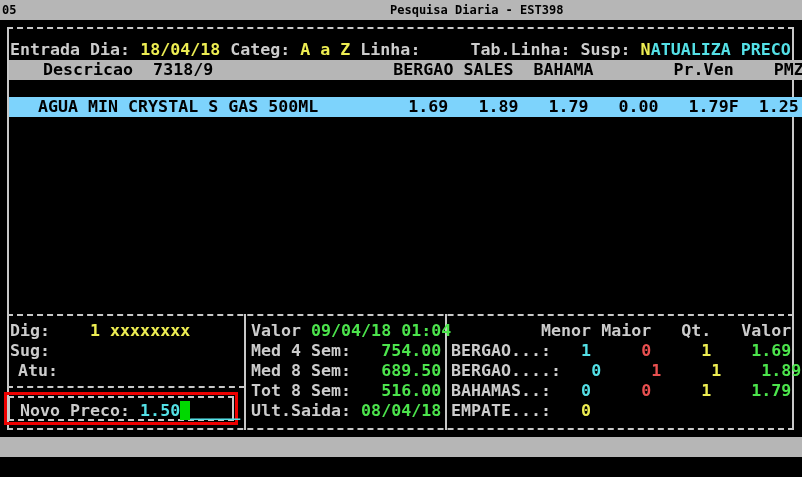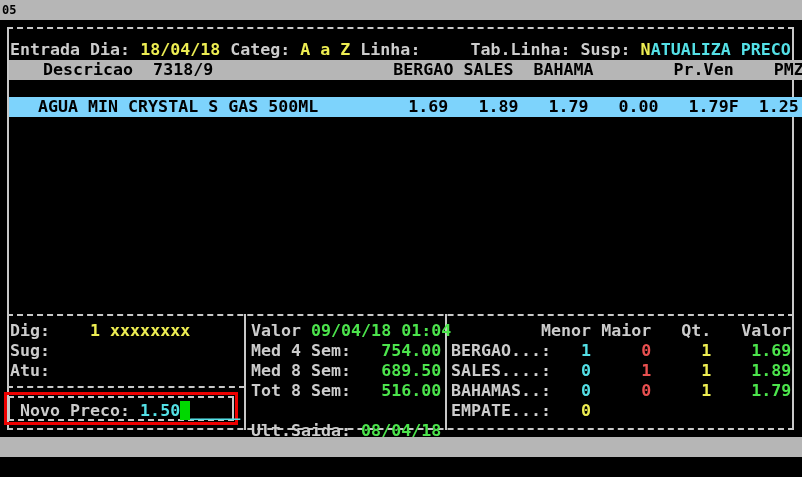--- a/index.html
+++ b/index.html
@@ -29,47 +29,48 @@
     border-top:2px dashed #c8c8c8;border-bottom:2px dashed #c8c8c8;
     border-left:2px solid #c8c8c8;border-right:2px solid #c8c8c8;}
 </style>
 </head>
 <body>
 
 <div class="screen">
 
   <div class="bar" id="title-bar">
     <span id="system-id">05</span>
+    <span id="window-title">Pesquisa Diaria - EST398</span>
   </div>
 
   <div class="box" id="outer-box"></div>
   <div class="box" id="header-divider"></div>
   <div class="box" id="panels-divider"></div>
   <div class="box" id="leftbox-divider"></div>
   <div class="box" id="vertical-divider-1"></div>
   <div class="box" id="vertical-divider-2"></div>
 
   <div class="box" id="novo-preco-highlight">
     <div id="novo-preco-field-border"></div>
   </div>
 
   <div id="lines">
       <div class="line" style="top: 40px; left: 10px;"><span style="color: rgb(204, 204, 204);">Entrada Dia: </span><span style="color: rgb(237, 237, 82);">18/04/18</span><span style="color: rgb(204, 204, 204);"> Categ: </span><span style="color: rgb(237, 237, 82);">A a Z</span><span style="color: rgb(204, 204, 204);"> Linha:     </span><span style="color: rgb(204, 204, 204);">Tab.Linha: </span><span style="color: rgb(204, 204, 204);">Susp: </span><span style="color: rgb(237, 237, 82);">N</span><span style="color: rgb(84, 224, 230);">ATUALIZA PRECO</span></div>
       <div class="line" style="top: 60px; left: 9px; background: rgb(182, 182, 182); width: 783px; padding-left: 14px;"><span style="color: rgb(0, 0, 0);">  Descricao  7318/9                  BERGAO SALES  BAHAMA        Pr.Ven    PMZ</span></div>
       <div class="line" style="top: 97px; left: 9px; background: #7dd3fc; width: 783px; padding-left: 19px;"><span style="color: rgb(0, 0, 0);"> AGUA MIN CRYSTAL S GAS 500ML         1.69   1.89   1.79   0.00   1.79F  1.25</span></div>
       <div class="line" style="top: 321px; left: 10px;"><span style="color: rgb(204, 204, 204);">Dig:    </span><span style="color: rgb(237, 237, 82);">1 xxxxxxxx</span></div>
       <div class="line" style="top: 341px; left: 10px;"><span style="color: rgb(204, 204, 204);">Sug:</span></div>
-      <div class="line" style="top: 361px; left: 10px;"><span style="color: rgb(204, 204, 204);">Atu:</span></div>
+      <div class="line" style="top: 361px; left: 10px; padding-left: 8px;"><span style="color: rgb(204, 204, 204);">Atu:</span></div>
       <div class="line" style="top: 401px; left: 20px;"><span style="color: rgb(204, 204, 204);">Novo Preco: </span><span style="color: rgb(84, 224, 230);">1.50</span><span style="color: rgb(0, 0, 0); background: rgb(0, 216, 0);"> </span><span style="color: rgb(84, 224, 230); margin-top: 30px;">_____</span></div>
       <div class="line" style="top: 321px; left: 251px;"><span style="color: rgb(204, 204, 204);">Valor </span><span style="color: rgb(76, 228, 76);">09/04/18 01:04</span></div>
       <div class="line" style="top: 341px; left: 251px;"><span style="color: rgb(204, 204, 204);">Med 4 Sem:   </span><span style="color: rgb(76, 228, 76);">754.00</span></div>
       <div class="line" style="top: 361px; left: 251px; text-align: right;"><span style="color: rgb(204, 204, 204);">Med 8 Sem:   </span><span style="color: rgb(76, 228, 76);">689.50</span></div>
       <div class="line" style="top: 381px; left: 251px;"><span style="color: rgb(204, 204, 204);">Tot 8 Sem:   </span><span style="color: rgb(76, 228, 76);">516.00</span></div>
-      <div class="line" style="top: 401px; left: 251px; margin-top: 20px;"><span style="color: rgb(204, 204, 204);">Ult.Saida: </span><span style="color: rgb(76, 228, 76);">08/04/18</span></div>
+      <div class="line" style="top: 401px; left: 251px;"><span style="color: rgb(204, 204, 204);">Ult.Saida: </span><span style="color: rgb(76, 228, 76);">08/04/18</span></div>
       <div class="line" style="top: 321px; left: 451px;"><span style="color: rgb(204, 204, 204);">         Menor Maior   Qt.   Valor</span></div>
       <div class="line" style="top: 341px; left: 451px;"><span style="color: rgb(204, 204, 204);">BERGAO...:</span><span style="color: rgb(84, 224, 230);">   1</span><span style="color: rgb(232, 80, 80);">     0</span><span style="color: rgb(237, 237, 82);">     1</span><span style="color: rgb(76, 228, 76);">    1.69</span></div>
-      <div class="line" style="top: 361px; left: 451px;"><span style="color: rgb(204, 204, 204);">SALES....:</span><span style="color: rgb(84, 224, 230);">   0</span><span style="color: rgb(232, 80, 80);">     1</span><span style="color: rgb(237, 237, 82);">     1</span><span style="color: rgb(76, 228, 76);">    1.89</span></div>
+      <div class="line" style="top: 361px; left: 451px;"><span style="color: rgb(204, 204, 204);">BERGAO....:</span><span style="color: rgb(84, 224, 230);">   0</span><span style="color: rgb(232, 80, 80);">     1</span><span style="color: rgb(237, 237, 82);">     1</span><span style="color: rgb(76, 228, 76);">    1.89</span></div>
       <div class="line" style="top: 381px; left: 451px;"><span style="color: rgb(204, 204, 204);">BAHAMAS..:</span><span style="color: rgb(84, 224, 230);">   0</span><span style="color: rgb(232, 80, 80);">     0</span><span style="color: rgb(237, 237, 82);">     1</span><span style="color: rgb(76, 228, 76);">    1.79</span></div>
       <div class="line" style="top: 401px; left: 451px;"><span style="color: rgb(204, 204, 204);">EMPATE...:</span><span style="color: rgb(237, 237, 82);">   0</span></div>
     </div>
 
   <div class="bar" id="status-bar"></div>
 </div>
 
 </body></html>

